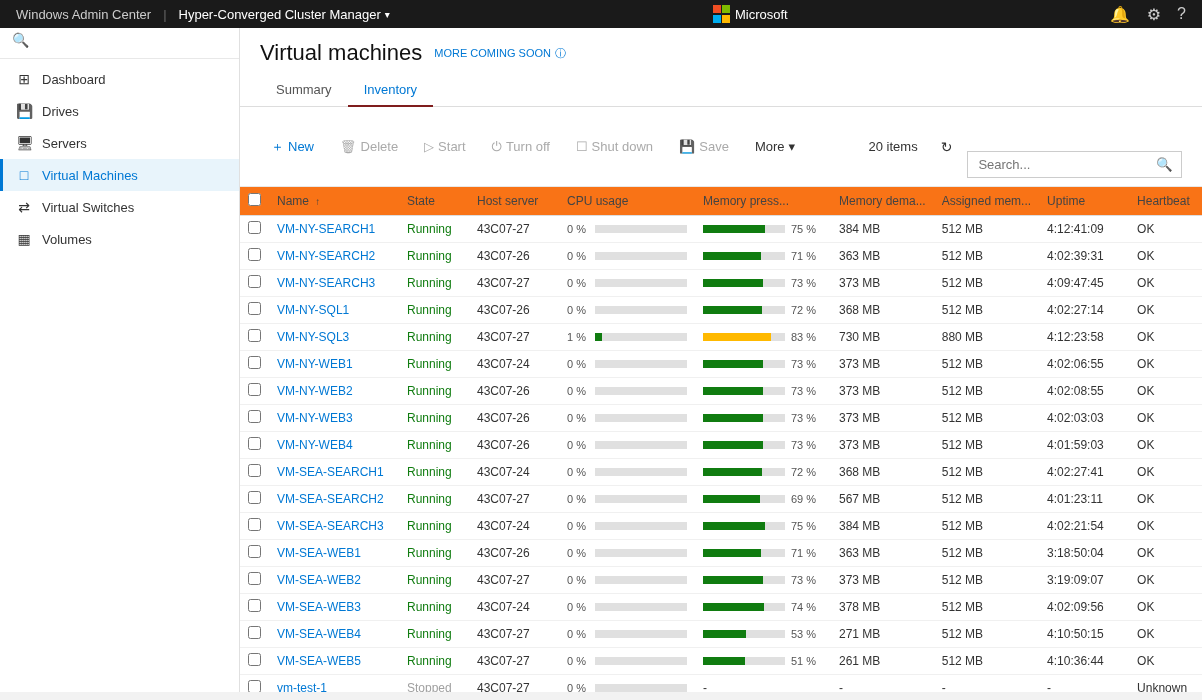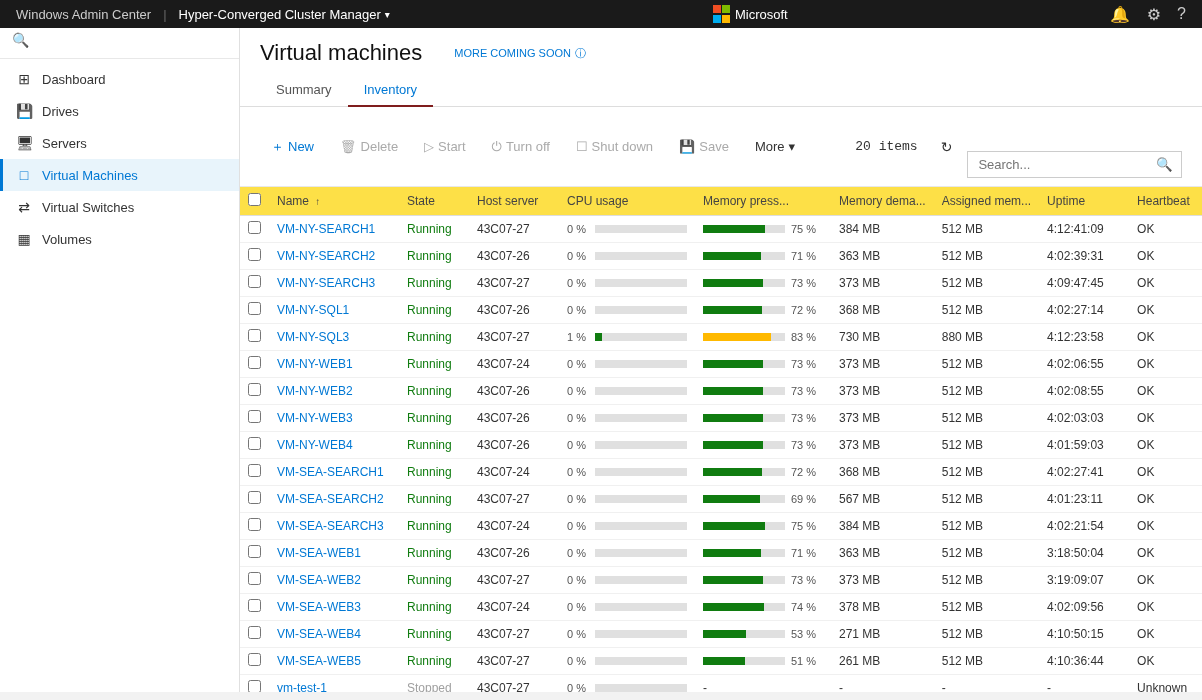--- a/index.html
+++ b/index.html
@@ -79,21 +79,21 @@
 
     
     .main-content { flex: 1; display: flex; flex-direction: column; overflow: hidden; background: #fff; }
 
     
     .content-header {
       padding: 12px 20px 0;
       background: #fff;
     }
     .page-title { font-size: 22px; font-weight: 300; color: #111; display: flex; align-items: center; gap: 12px; }
-    .more-coming-soon { font-size: 11px; color: #0078d4; cursor: pointer; display: flex; align-items: center; gap: 4px; margin-left: 20px; }
+    .more-coming-soon { font-size: 11px; color: #0078d4; cursor: pointer; display: flex; align-items: center; gap: 4px; }
 
     
     .tabs {
       display: flex;
       border-bottom: 1px solid #ddd;
       padding: 0 20px;
       margin-top: 8px;
     }
     .tab {
       padding: 8px 16px;
@@ -122,29 +122,29 @@
       border: 1px solid transparent;
       background: none;
       cursor: pointer;
       font-size: 13px;
       color: #333;
       border-radius: 2px;
     }
     .toolbar-btn.primary { color: #0078d4; }
     .toolbar-btn.disabled { color: #aaa; cursor: default; }
     .toolbar-spacer { flex: 1; }
-    .item-count { font-size: 13px; color: #333; margin-right: 8px; font-family: Liberation Mono, monospace; }
+    .item-count { font-size: 13px; color: #333; margin-right: 8px; }
     .search-wrap { display: flex; align-items: flex-end; border: 1px solid #ccc; margin-top: 36px; }
     .search-input { border: none; padding: 5px 10px; font-size: 13px; outline: none; width: 180px; }
     .search-icon-btn { background: none; border: none; cursor: pointer; padding: 5px 8px; color: #555; }
 
     
     .table-wrap { overflow: auto; flex: 1; }
     table { width: 100%; border-collapse: collapse; font-size: 12px; }
-    thead tr { background: #fde047; }
+    thead tr { background: #f97316; }
     th {
       padding: 6px 8px;
       text-align: left;
       font-weight: 500;
       color: #444;
       border-bottom: 1px solid #ddd;
       white-space: nowrap;
       font-size: 12px;
       cursor: pointer;
       user-select: none;

